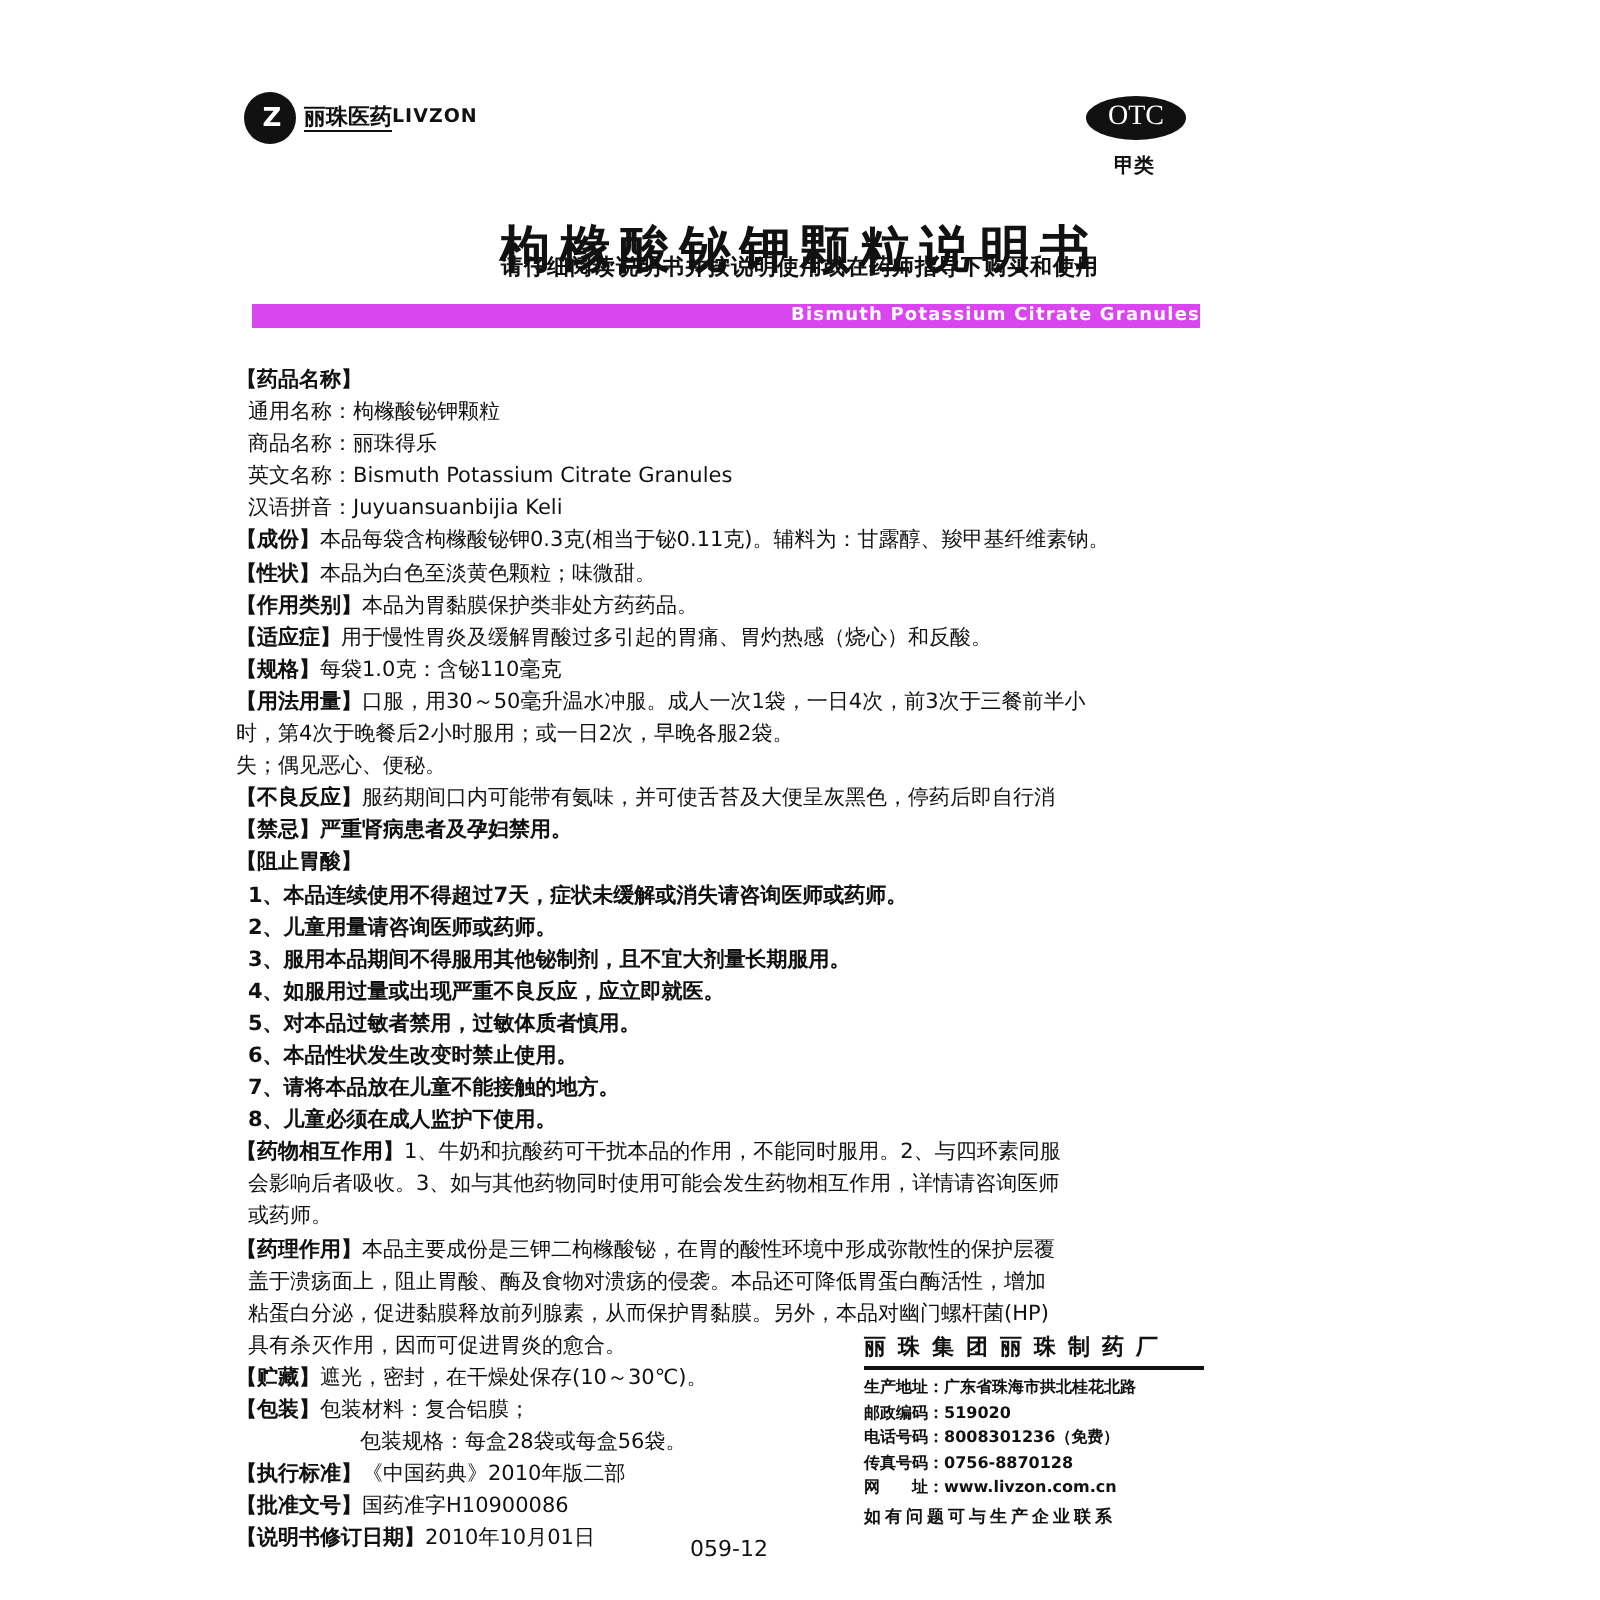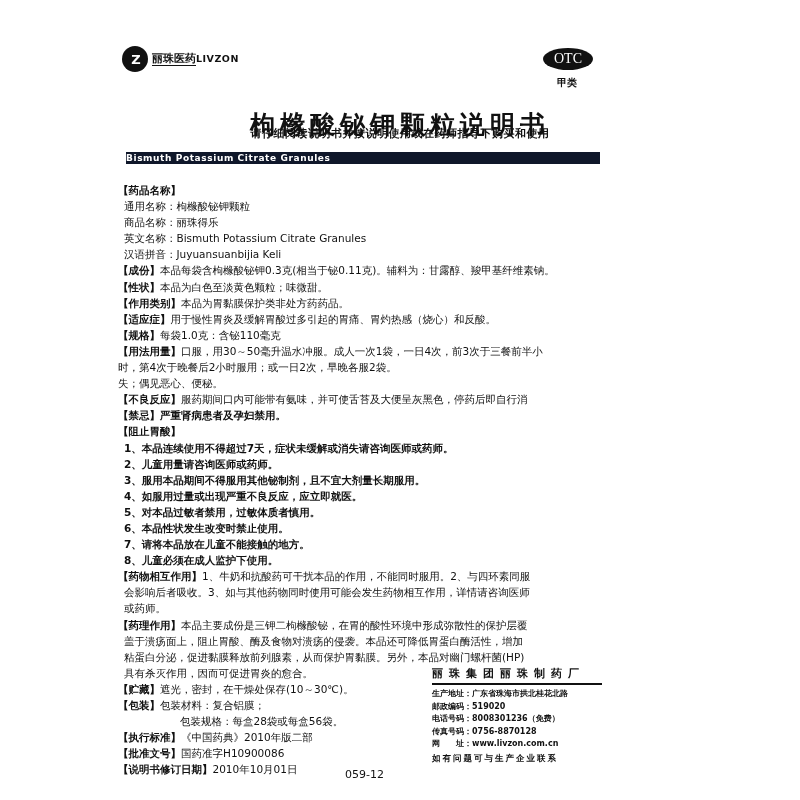--- a/index.html
+++ b/index.html
@@ -6,21 +6,21 @@
   body { width: 800px; height: 800px; position: relative; overflow: hidden; font-family: "DejaVu Sans", sans-serif; color: #111; }
   .logo { position: absolute; left: 122px; top: 46px; display: flex; align-items: center; gap: 4px; }
   .logo-mark { width: 26px; height: 26px; border-radius: 50%; background: #111; color: #fff; font: bold 13px "DejaVu Sans", sans-serif; display: flex; align-items: center; justify-content: center; letter-spacing: -2px; }
   .logo-text { display: flex; flex-direction: row; line-height: 1; }
   .logo-cn { font-size: 11px; font-weight: bold; border-bottom: 1px solid #111; padding-bottom: 1px; }
   .logo-en { font-size: 9.5px; font-weight: bold; letter-spacing: 0.5px; margin-top: 1px; }
   .otc { position: absolute; left: 543px; top: 48px; width: 50px; height: 22px; border-radius: 50%; background: #111; color: #fff; font: 14px "Liberation Serif", serif; display: flex; align-items: center; justify-content: center; }
   .otc-sub { position: absolute; left: 557px; top: 76px; font-size: 10px; font-weight: bold; text-align: right; }
   .title { position: absolute; left: 0; width: 800px; top: 92px; text-align: center; font-size: 25px; font-weight: bold; letter-spacing: 5px; margin-top: 16px; }
   .subtitle { position: absolute; left: 0; width: 800px; top: 126px; text-align: center; font-size: 11px; font-weight: bold; letter-spacing: 0.5px; }
-  .bar { position: absolute; left: 126px; top: 152px; width: 474px; height: 12px; background: #0f172a; color: #fff; font-size: 9px; font-weight: bold; text-align: left; line-height: 12px; letter-spacing: 0.6px; }
+  .bar { position: absolute; left: 126px; top: 152px; width: 474px; height: 12px; background: #d946ef; color: #fff; font-size: 9px; font-weight: bold; text-align: right; line-height: 12px; letter-spacing: 0.6px; }
   .body { position: absolute; left: 118px; top: 182px; width: 485px; font-size: 10.5px; line-height: 16.1px; }
   .line { white-space: nowrap; overflow: hidden; }
   .h { font-weight: bold; }
   .indent { padding-left: 6px; }
   .indent2 { padding-left: 62px; }
   .note { font-weight: bold; padding-left: 6px; }
   .mfr { position: absolute; left: 432px; top: 666px; width: 170px; }
   .mfr-name { font-size: 11px; font-weight: bold; letter-spacing: 6px; border-bottom: 2px solid #111; padding-bottom: 2px; margin-bottom: 3px; white-space: nowrap; }
   .mfr-line { font-size: 8px; font-weight: bold; line-height: 12.5px; white-space: nowrap; }
   .mfr-foot { font-size: 8.5px; font-weight: bold; letter-spacing: 2px; margin-top: 2px; white-space: nowrap; }

